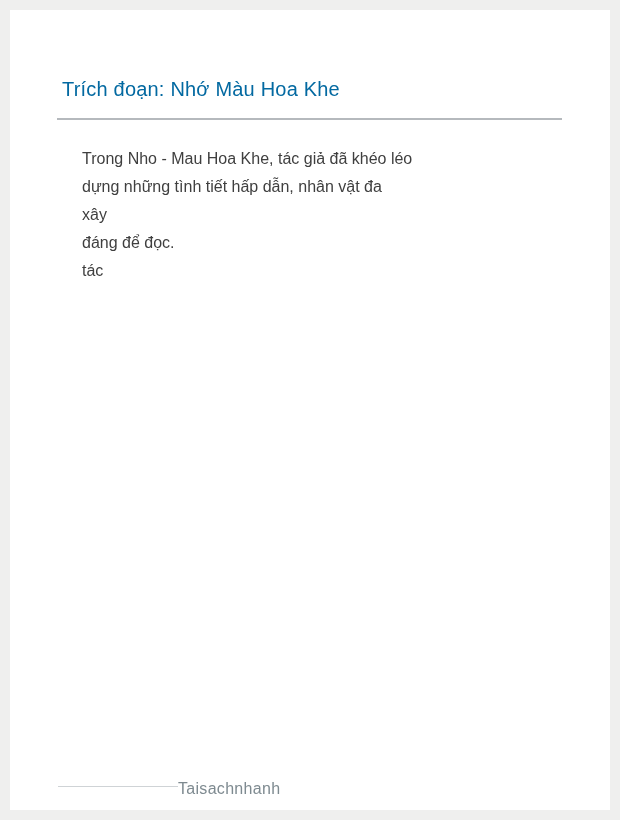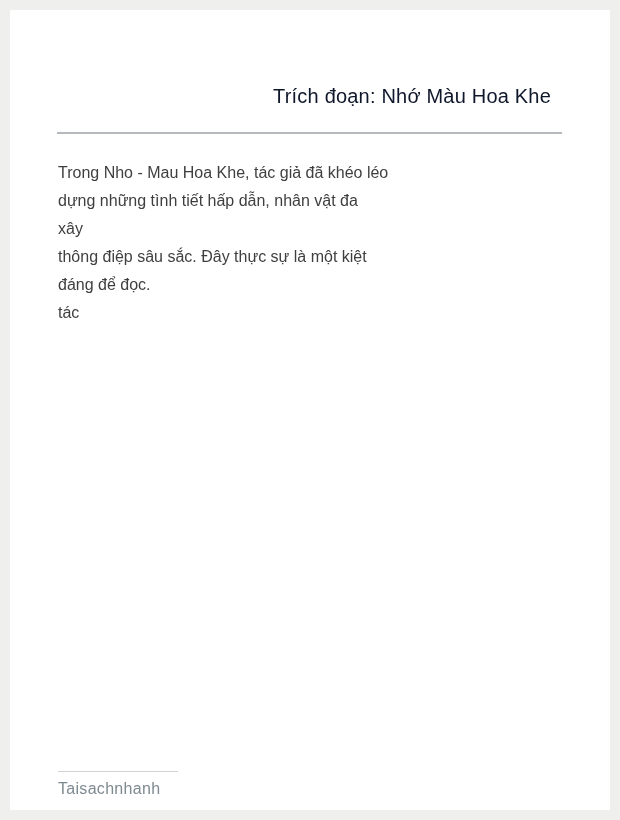--- a/index.html
+++ b/index.html
@@ -17,51 +17,52 @@
     box-sizing: border-box;
     width: 600px;
     height: 800px;
     margin: 10px auto 0 auto;
     background: #ffffff;
     padding: 62px 48px 10px 48px;
     display: flex;
     flex-direction: column;
   }
   .page-title {
-    margin: 11px;
+    margin: 4px;
     font-size: 20px;
     font-weight: 500;
     letter-spacing: 0.2px;
     line-height: 26px;
-    text-align: right;
-    color: #0f172a;
+    text-align: left;
+    color: #0369a1;
   }
   .title-divider {
     border: none;
     border-top: 2px solid #b5b9bd;
     margin: 12px 0 0 -1px;
     width: 505px;
   }
   .excerpt {
     margin-top: 25px;
     font-size: 16px;
     line-height: 28px;
     color: #3f3f3f;
+    margin-left: 24px;
   }
   .excerpt-line {
     height: 28px;
     white-space: nowrap;
   }
   .spacer {
     flex: 1 1 auto;
   }
   .footer {
     display: flex;
-    flex-direction: column;
-    align-items: flex-start;
+    flex-direction: row;
+    align-items: center;
   }
   .footer-divider {
     border: none;
     border-top: 1px solid #cfd3d6;
     width: 120px;
     margin: 0 0 6px 0;
   }
   .footer-brand {
     font-size: 16px;
     line-height: 22px;
@@ -75,21 +76,20 @@
 <div class="page">
 
   <h1 class="page-title">Trích đoạn: Nhớ Màu Hoa Khe</h1>
 
   <hr class="title-divider">
 
   <div class="excerpt">
     <div class="excerpt-line">Trong Nho - Mau Hoa Khe, tác giả đã khéo léo</div>
     <div class="excerpt-line">dựng những tình tiết hấp dẫn, nhân vật đa</div>
     <div class="excerpt-line">xây</div>
-    <div class="excerpt-line">thông điệp sâu sắc. Đây thực sự là một kiệt</div>
     <div class="excerpt-line">đáng để đọc.</div>
     <div class="excerpt-line">tác</div>
   </div>
 
   <div class="spacer"></div>
 
   <div class="footer">
     <hr class="footer-divider">
     <div class="footer-brand">Taisachnhanh</div>
   </div>

